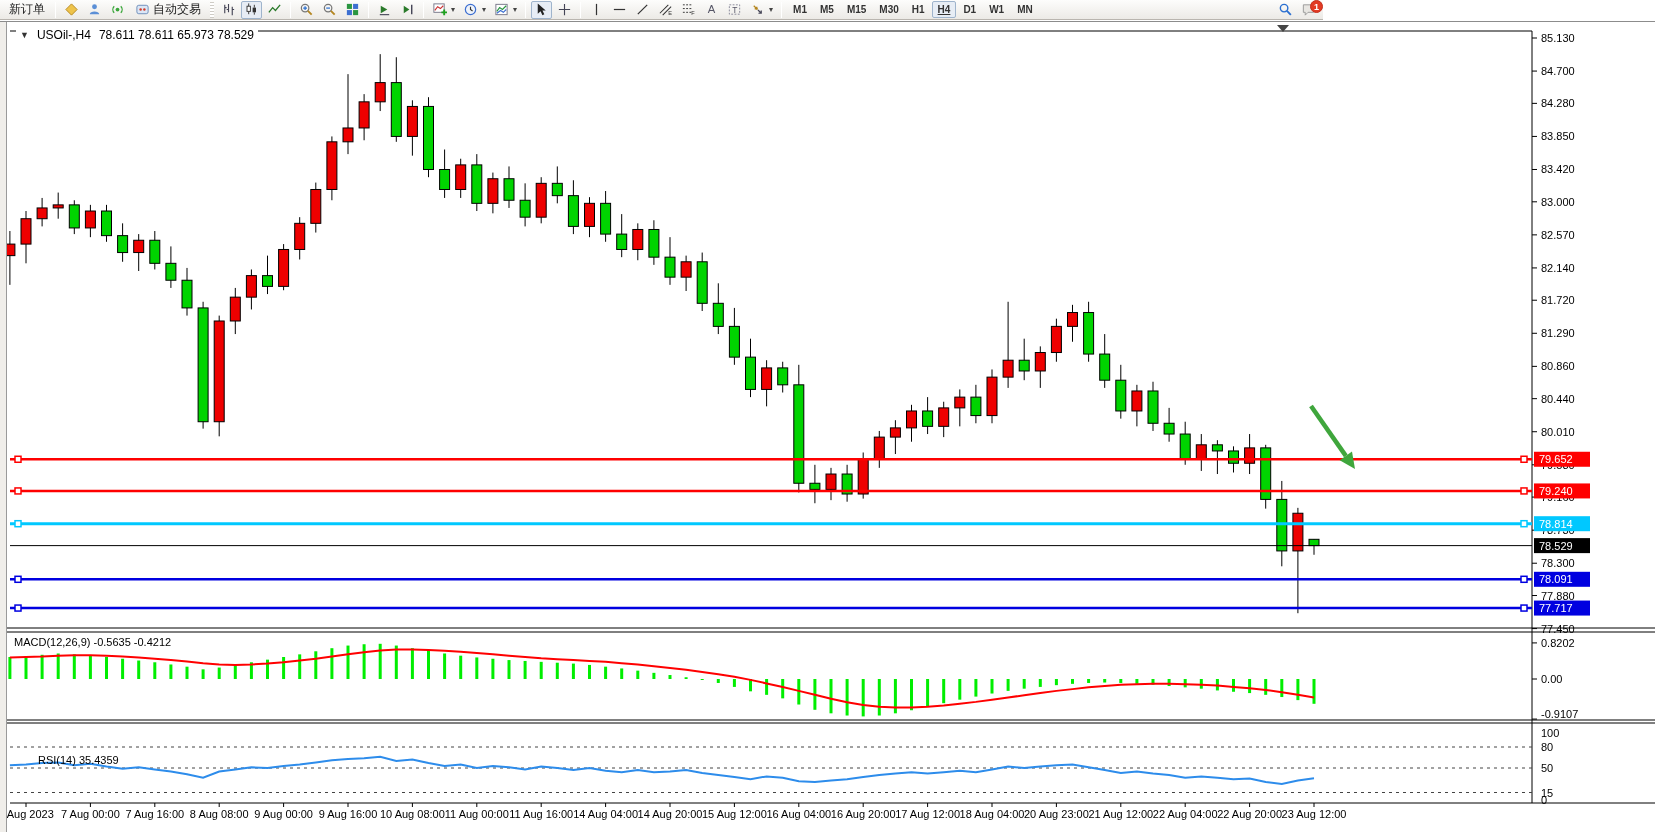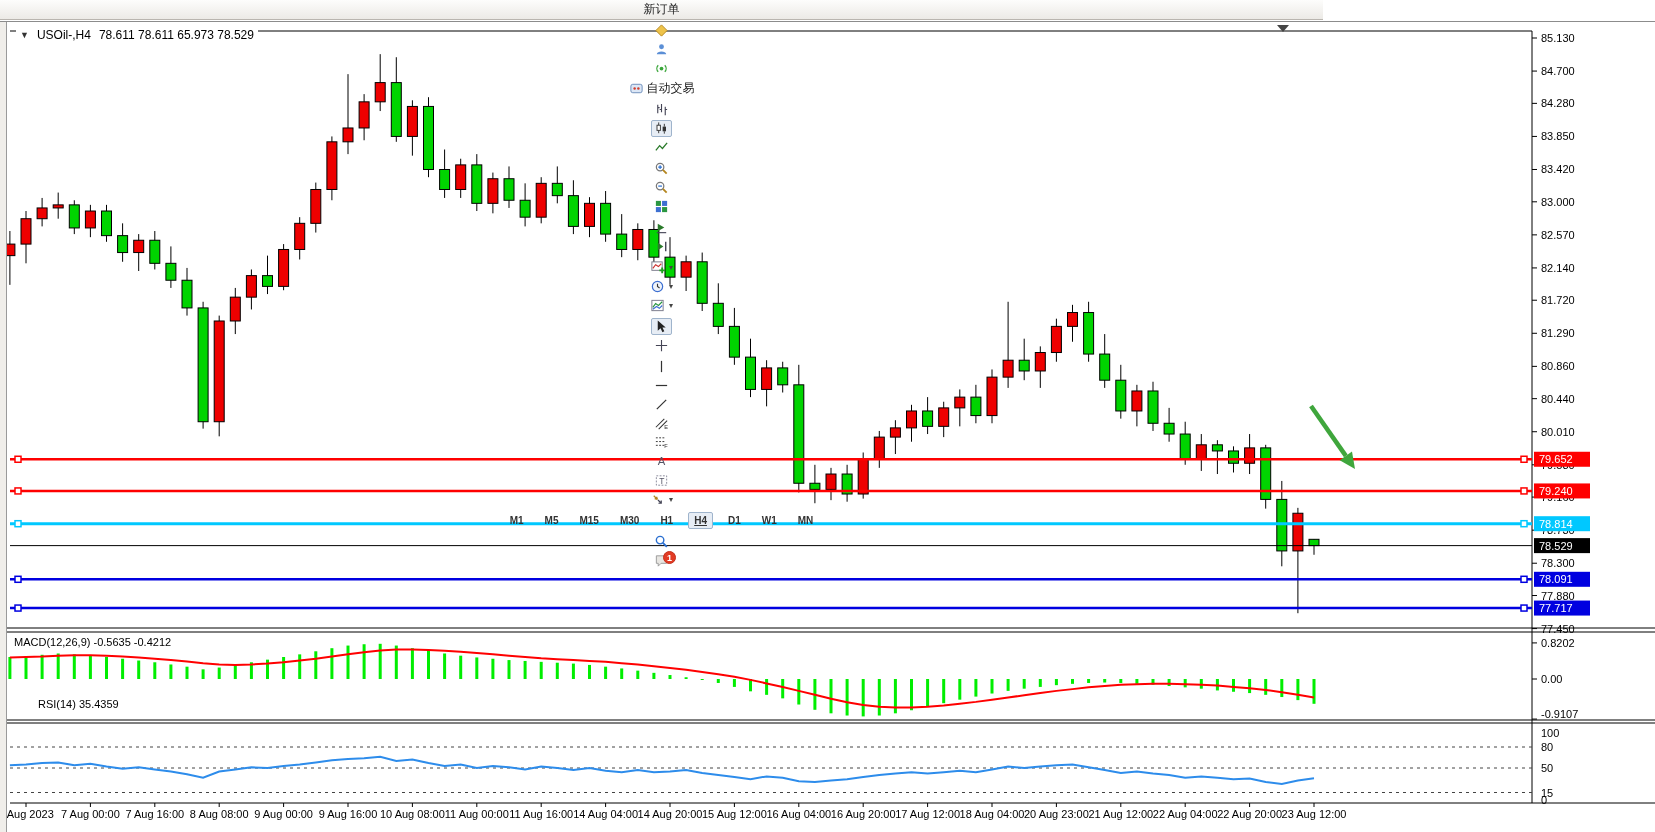--- a/index.html
+++ b/index.html
@@ -1,21 +1,21 @@
 <!DOCTYPE html>
 <html><head>
 <meta charset="utf-8">
 <style>
   * { box-sizing: border-box; margin: 0; padding: 0; }
   html, body { width: 1655px; height: 832px; overflow: hidden; background: #fff;
     font-family: "Liberation Sans", sans-serif; }
   
   .toolbar { position: absolute; left: 0; top: 0; width: 1323px; height: 20px;
     background: linear-gradient(#fdfdfc, #eceae6); border-bottom: 1px solid #b9b5af;
-    display: flex; align-items: center; padding: 0 4px; gap: 2px; z-index: 30; flex-direction: column; }
+    display: flex; align-items: center; padding: 0 4px; gap: 2px; z-index: 30; }
   .tbtn { height: 18px; display: flex; align-items: center; gap: 3px; padding: 0 4px;
     font-size: 12px; color: #222; border: 1px solid transparent; border-radius: 2px; }
   .tbtn.icon-only { padding: 0 2px; }
   .tbtn.pressed { border: 1px solid #9fb4cc; background: #e7edf5; }
   .tbtn svg { width: 15px; height: 15px; display: block; }
   .sep { width: 1px; height: 16px; background: #c9c5bf; border-right: 1px solid #fff; margin: 0 3px; }
   .grip { width: 4px; height: 16px; margin: 0 2px;
     background: repeating-linear-gradient(180deg,#cfccc6 0 1px,#fff 1px 3px); }
   .dd { font-size: 8px; color: #444; margin-left: 1px; }
   .tf { font-size: 10px; font-weight: bold; color: #333; padding: 2px 5px;
@@ -30,21 +30,21 @@
   .chart-window { position: absolute; left: 0; top: 21px; width: 1655px; height: 811px;
     background: #fff; border-top: 1px solid #8c8c8c; }
   .win-left-edge { position: absolute; left: 0; top: 0; width: 7px; height: 811px;
     background: #f0eeea; border-right: 1px solid #9a9a9a; }
   #chart-svg { position: absolute; left: 0; top: 0; }
   .chart-title { position: absolute; left: 16px; top: 6px; font-size: 12px; color: #000;
     display: flex; gap: 8px; align-items: center; z-index: 5; background: #fff; padding: 0 4px; }
   .chart-title .tri { font-size: 9px; color: #333; }
   .pane-label { position: absolute; font-size: 11px; color: #000; z-index: 5; left: 14px; text-align: right; }
   .macd-label { top: 614px; }
-  .rsi-label { top: 676px; padding-left: 24px; }
+  .rsi-label { top: 732px; padding-left: 24px; }
 </style>
 </head>
 <body>
 
 <div class="toolbar">
   <div class="tbtn">
     <span>新订单</span>
   </div>
   <div class="sep"></div>
   <div class="tbtn icon-only">
@@ -251,21 +251,21 @@
   <div class="tbtn icon-only">
     <span>
         <svg viewBox="0 0 16 16">
           <path d="M4 4l4 4M8 8l-1 -3M8 8l-3 -1" stroke="#b4861f" stroke-width="1.3" fill="none"></path>
           <path d="M12 12l-3.5-3.5M9 12h3v-3" stroke="#445" stroke-width="1.3" fill="none"></path>
         </svg>
       </span>
     <span class="dd">▾</span>
   </div>
   <div class="sep"></div>
-  <div id="tf-bar" style="display:flex;align-items:center;gap:9px;">
+  <div id="tf-bar" style="display:flex;align-items:center;gap:1px;">
       <div class="tf">M1</div>
       <div class="tf">M5</div>
       <div class="tf">M15</div>
       <div class="tf">M30</div>
       <div class="tf">H1</div>
       <div class="tf active">H4</div>
       <div class="tf">D1</div>
       <div class="tf">W1</div>
       <div class="tf">MN</div>
     </div>

